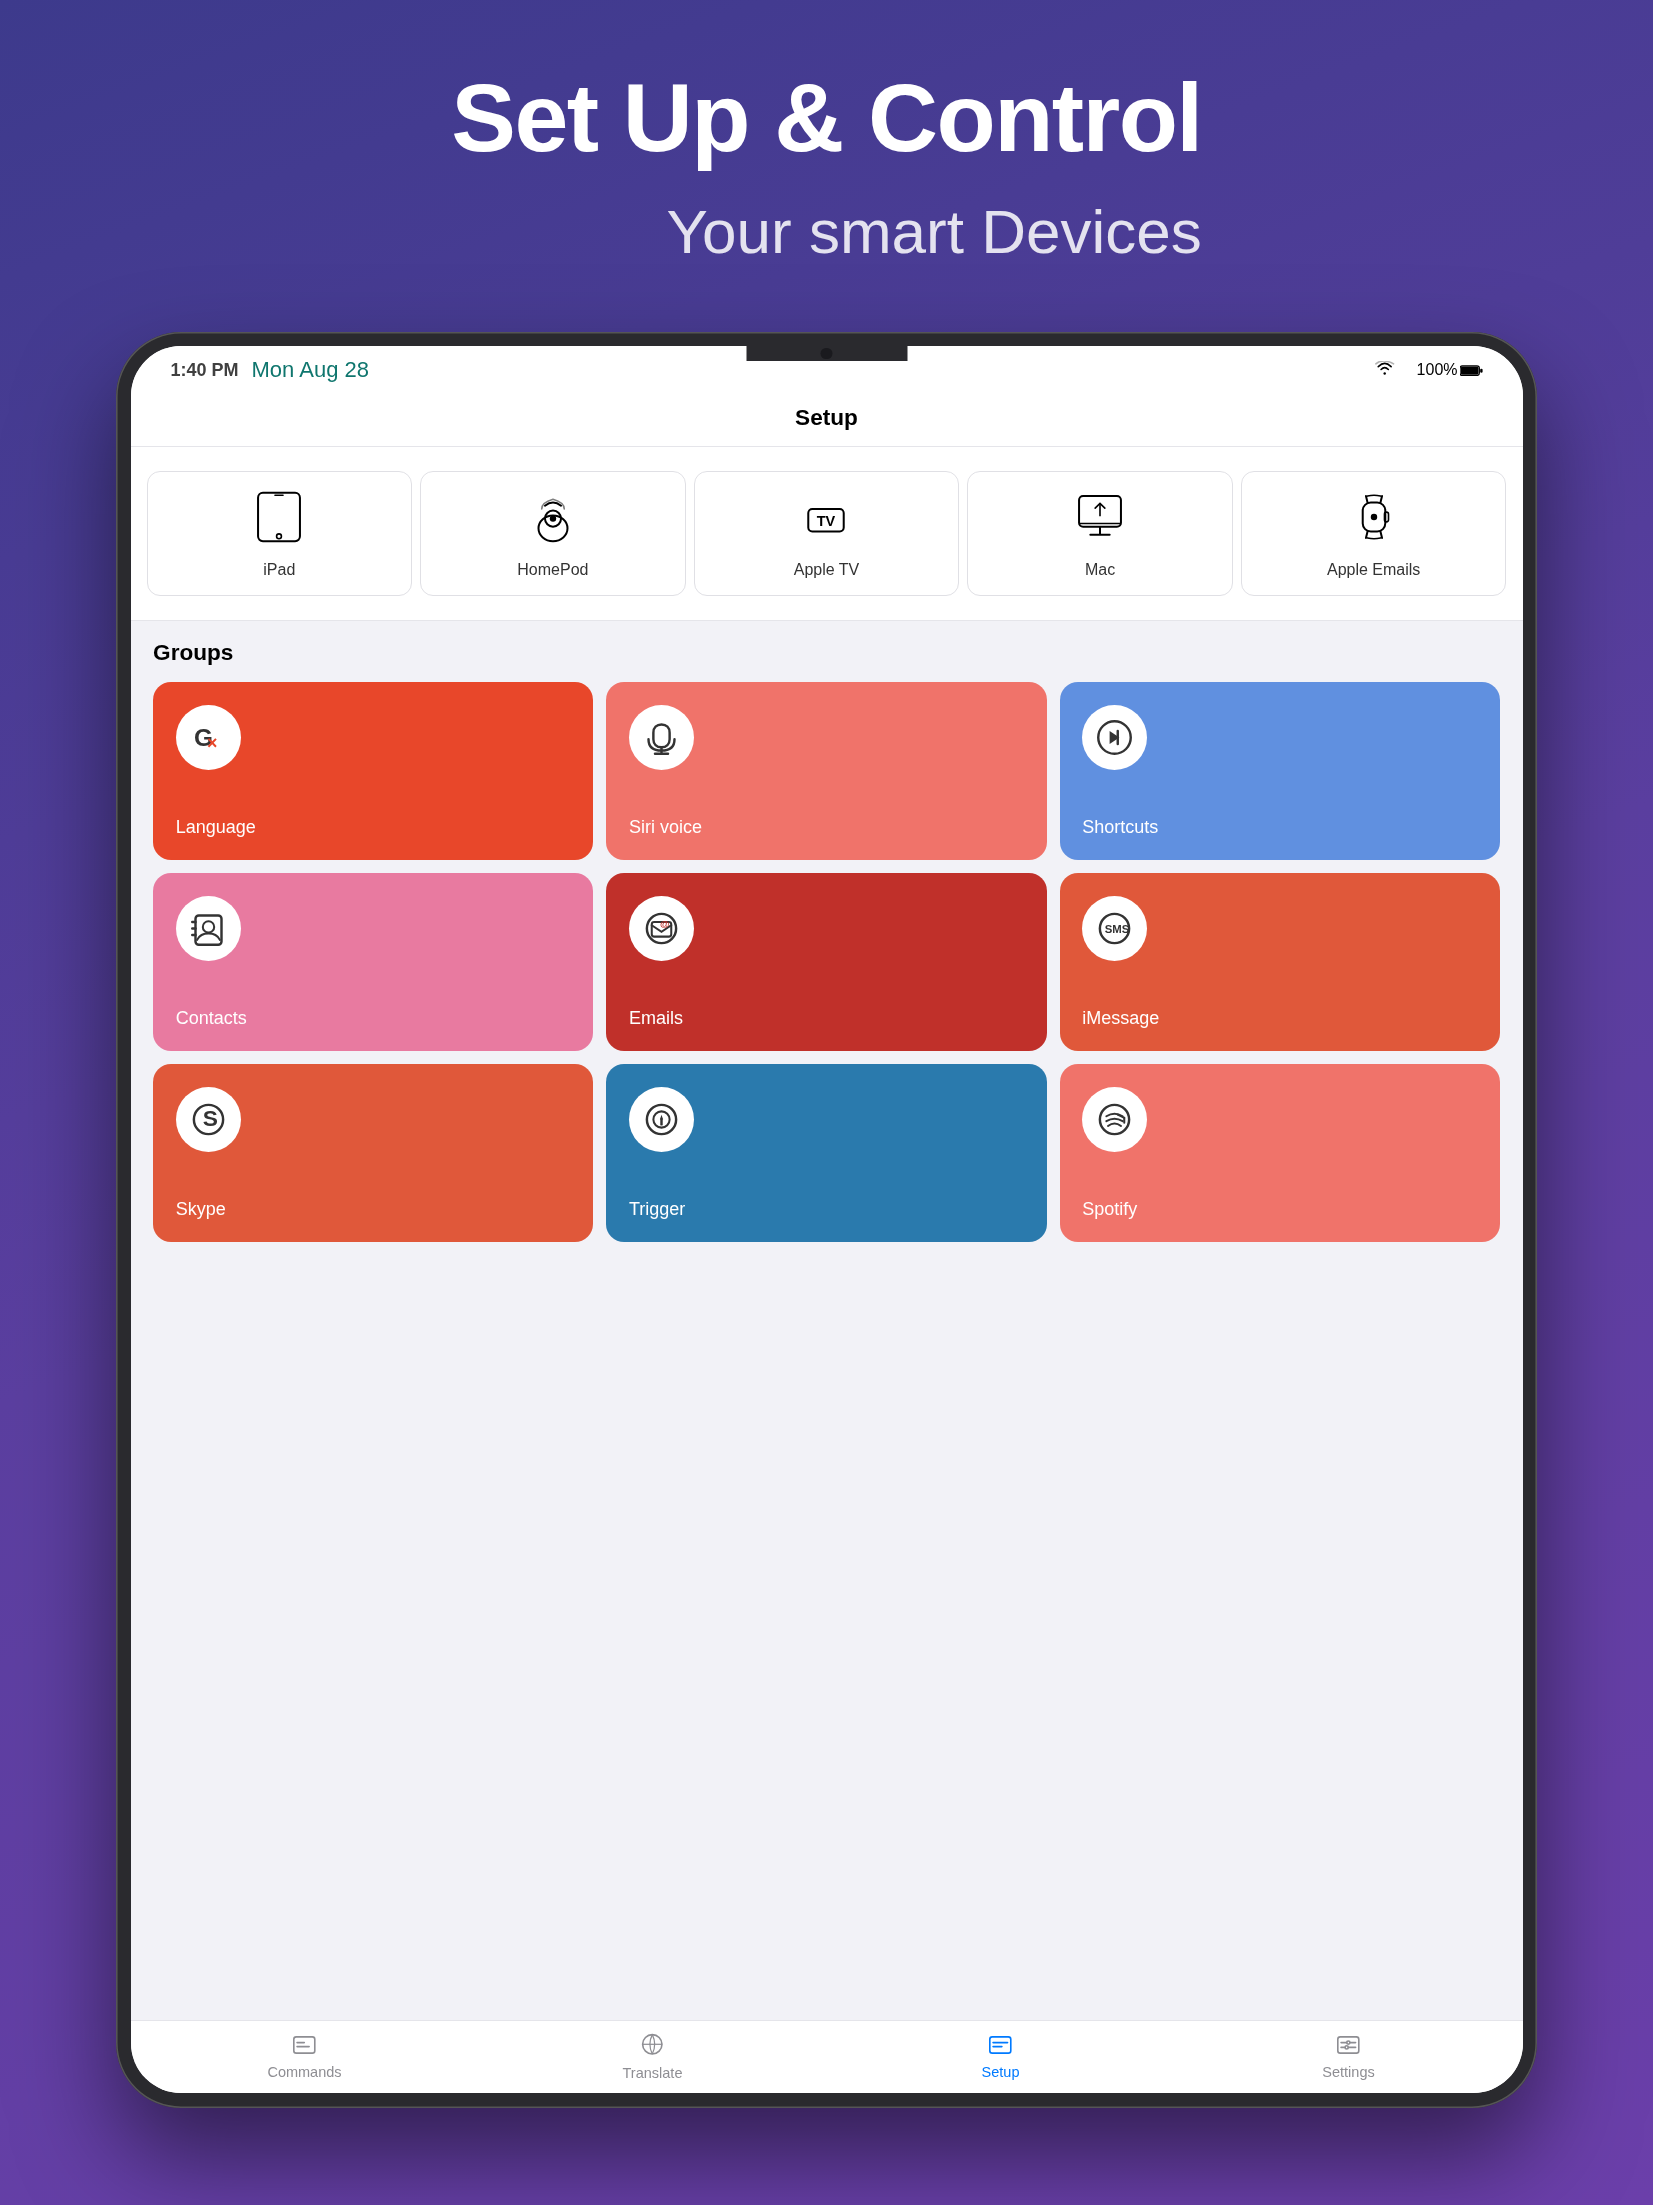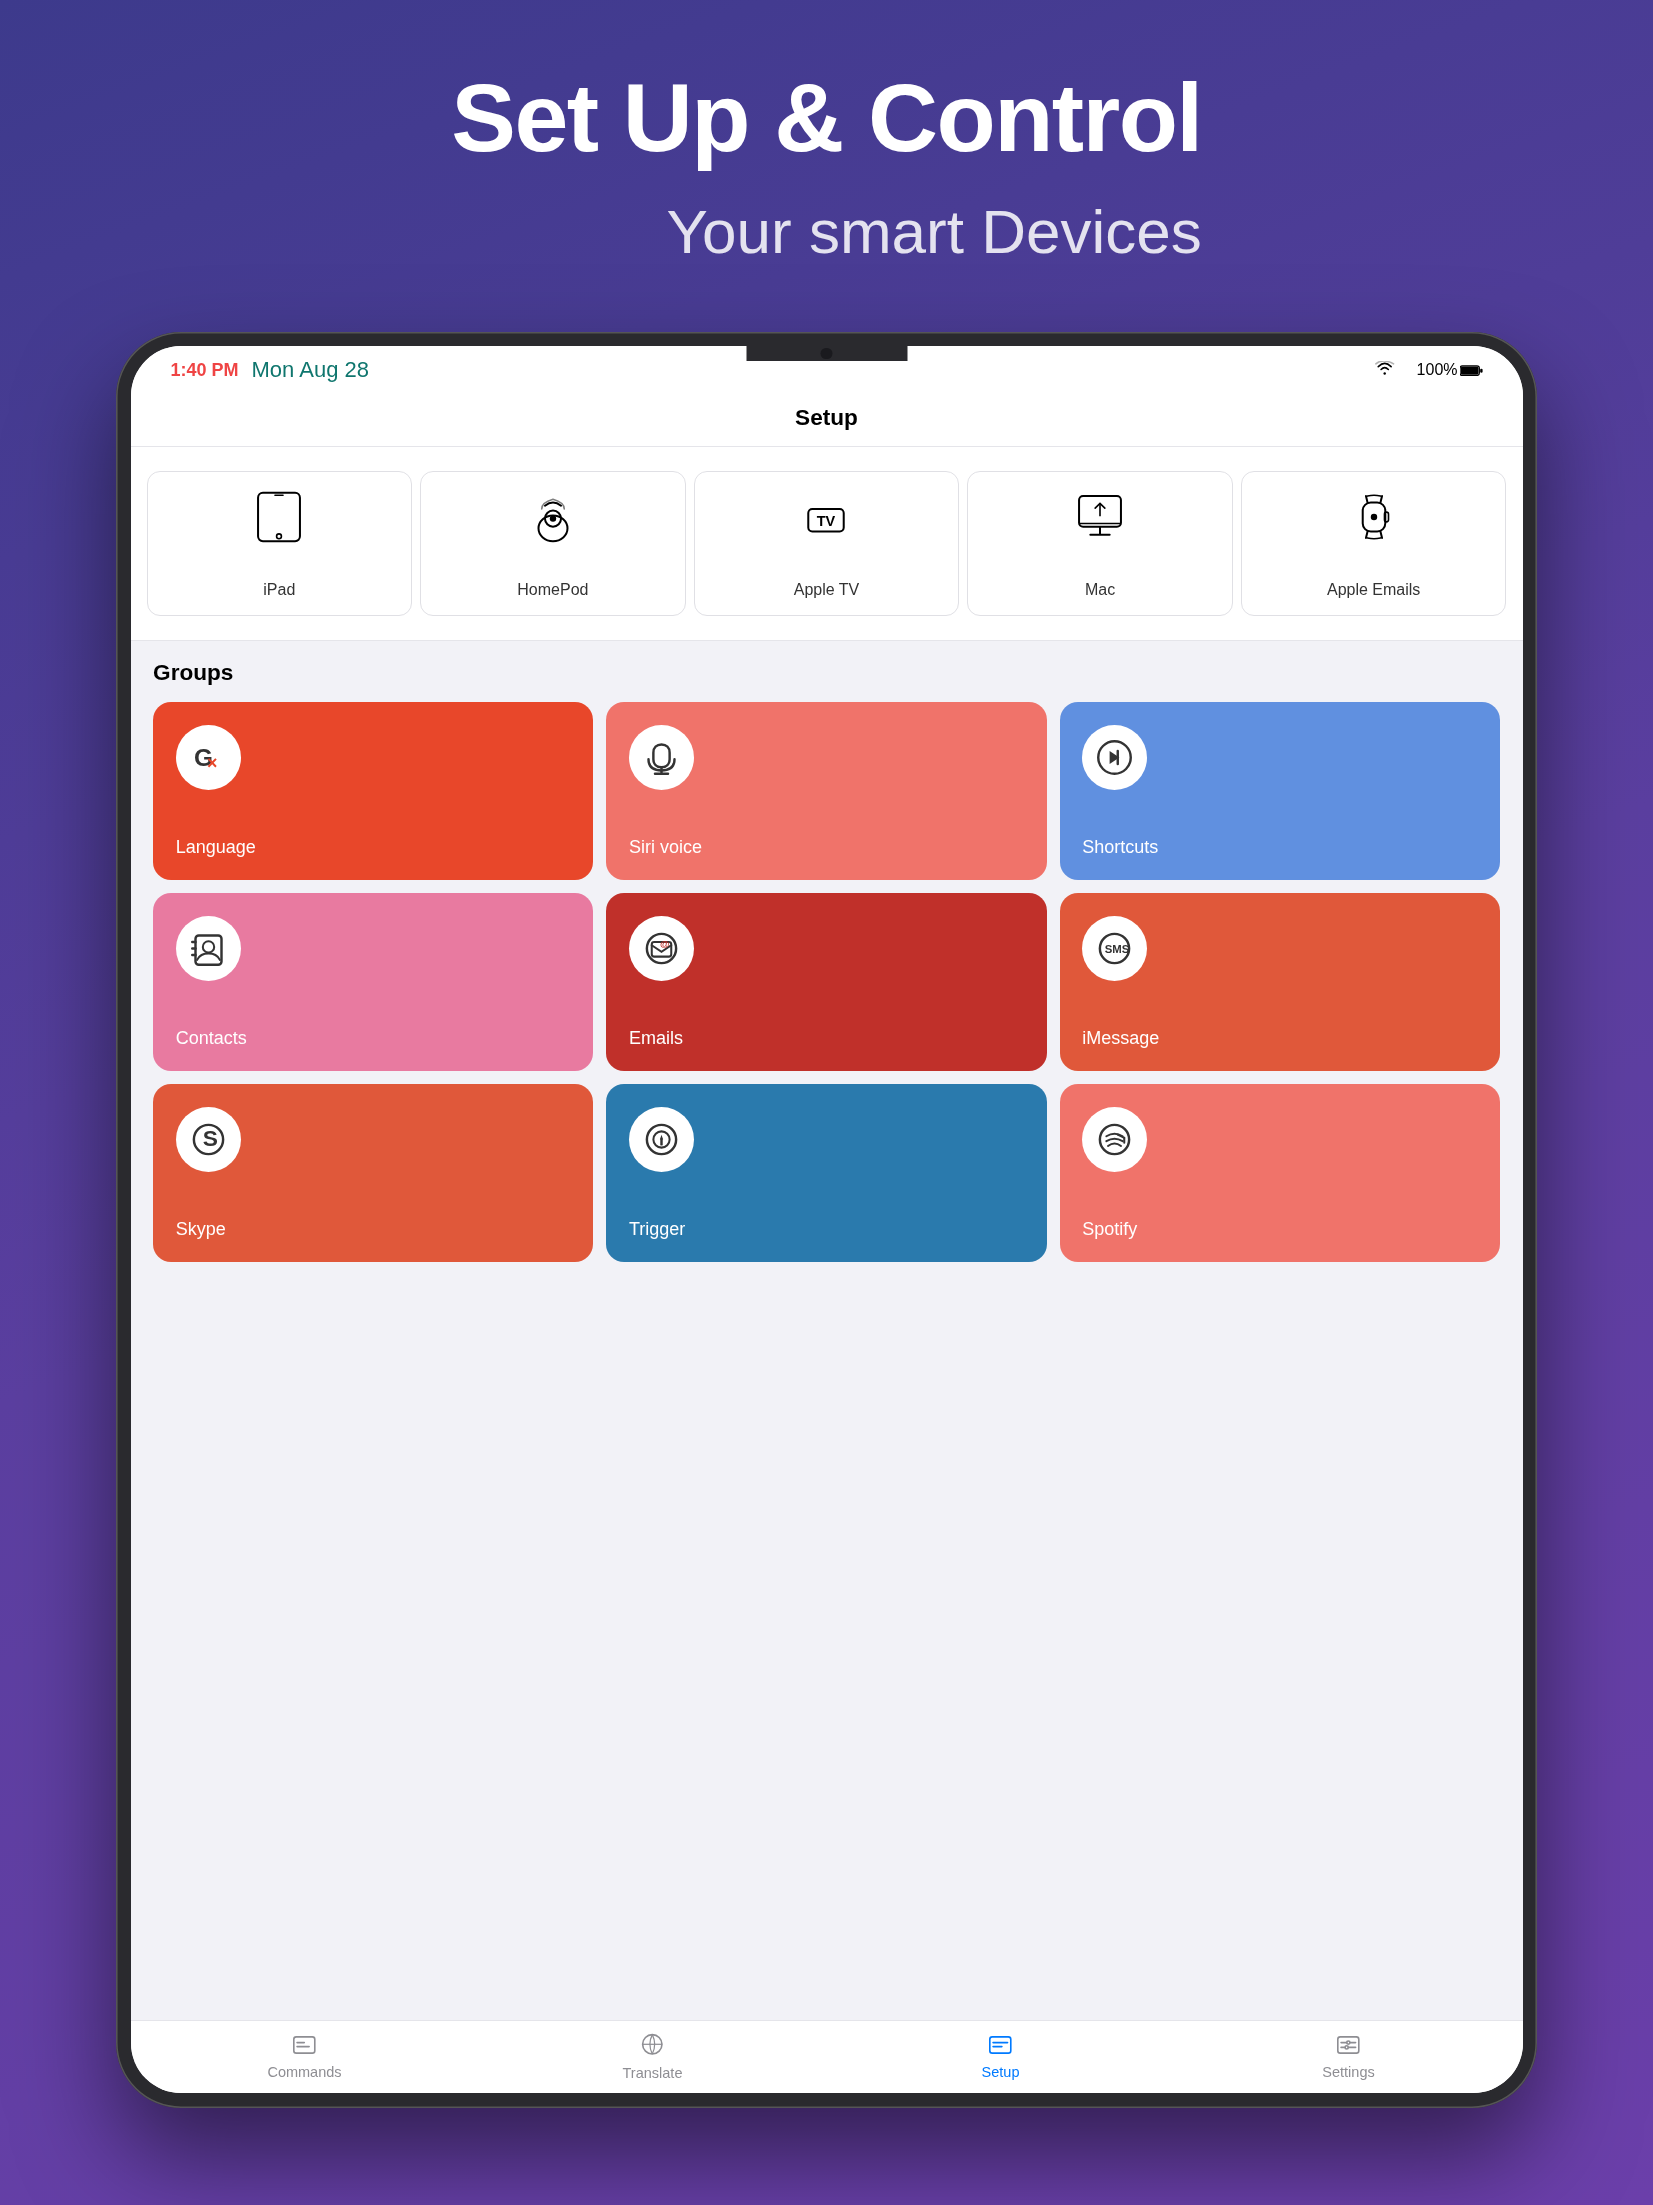--- a/index.html
+++ b/index.html
@@ -85,21 +85,21 @@
       align-items: center;
       justify-content: space-between;
       padding: 0 40px;
       height: 48px;
       flex-shrink: 0;
     }
 
     .status-time {
       font-size: 18px;
       font-weight: 600;
-      color: #ef4444;
+      color: #404040;
     }
 
     .status-date {
       font-size: 22px;
       color: #0f766e;
     }
 
     .status-right {
       display: flex;
       align-items: center;
@@ -131,21 +131,21 @@
       gap: 8px;
       border-bottom: 0.8px solid #e5e5ea;
       flex-shrink: 0;
     }
 
     .device-item {
       flex: 1;
       display: flex;
       flex-direction: column;
       align-items: center;
-      gap: 27px;
+      gap: 7px;
       padding: 16px 8px;
       border: 0.8px solid #e0e0e5;
       border-radius: 13px;
       background: #ffffff;
     }
 
     .device-icon {
       font-size: 48px;
       line-height: 1;
     }

